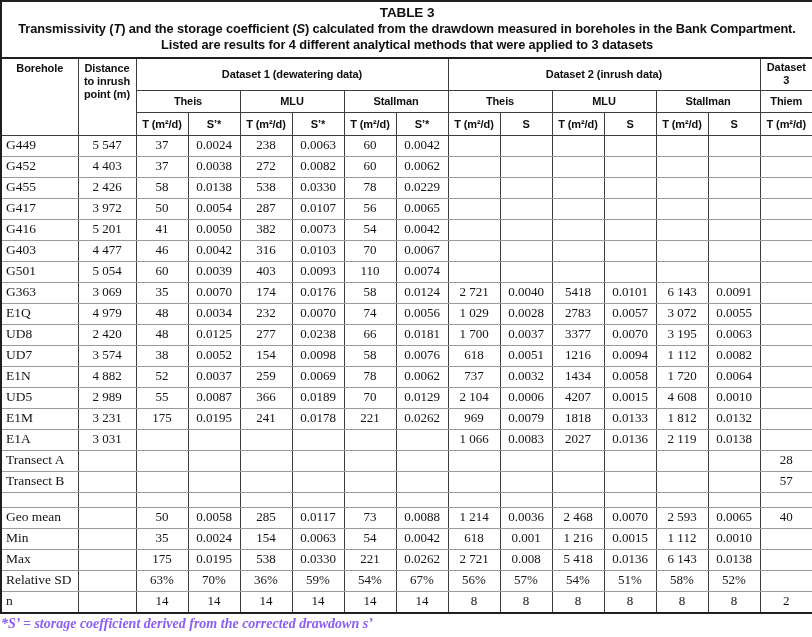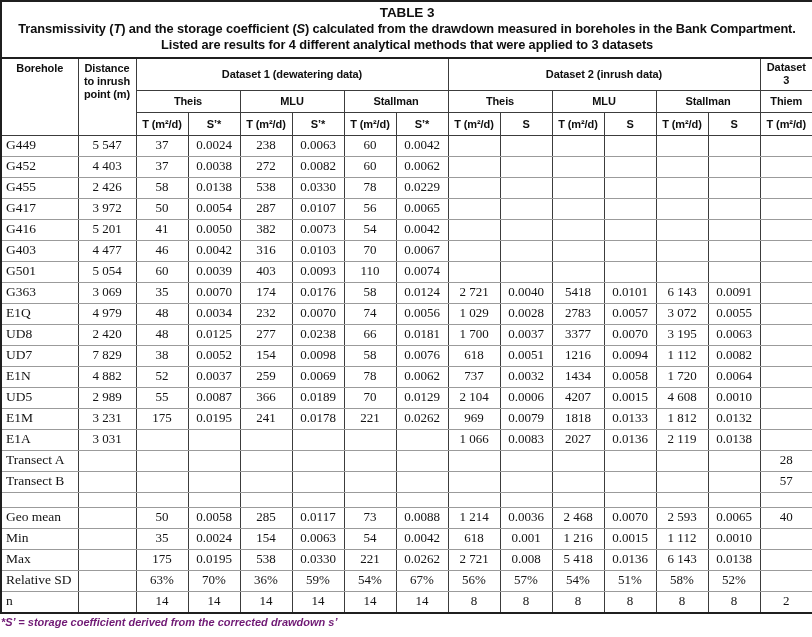--- a/index.html
+++ b/index.html
@@ -75,25 +75,25 @@
     margin-left: 12px;
   }
   td.num {
     text-align: center;
     white-space: nowrap;
   }
   tr.spacer td { height: 15px; }
 
   
   .footnote {
-    font-family: Liberation Sans, sans-serif;
+    font-family: Liberation Serif, serif;
     font-style: italic;
     font-weight: 700;
-    font-size: 11px;
-    color: #701a75;
+    font-size: 14px;
+    color: #8b5cf6;
     padding: 2px 1px 0 1px;
     line-height: 1.15;
   }
 </style>
 </head>
 <body>
 
 <div class="page">
   <table>
     <colgroup>
@@ -318,21 +318,21 @@
           <td class="num">1 700</td>
           <td class="num">0.0037</td>
           <td class="num">3377</td>
           <td class="num">0.0070</td>
           <td class="num">3 195</td>
           <td class="num">0.0063</td>
           <td class="num"></td>
         </tr>
         <tr>
           <td class="rowlabel">UD7</td>
-          <td class="num">7 829</td>
+          <td class="num">3 574</td>
           <td class="num">38</td>
           <td class="num">0.0052</td>
           <td class="num">154</td>
           <td class="num">0.0098</td>
           <td class="num">58</td>
           <td class="num">0.0076</td>
           <td class="num">618</td>
           <td class="num">0.0051</td>
           <td class="num">1216</td>
           <td class="num">0.0094</td>

